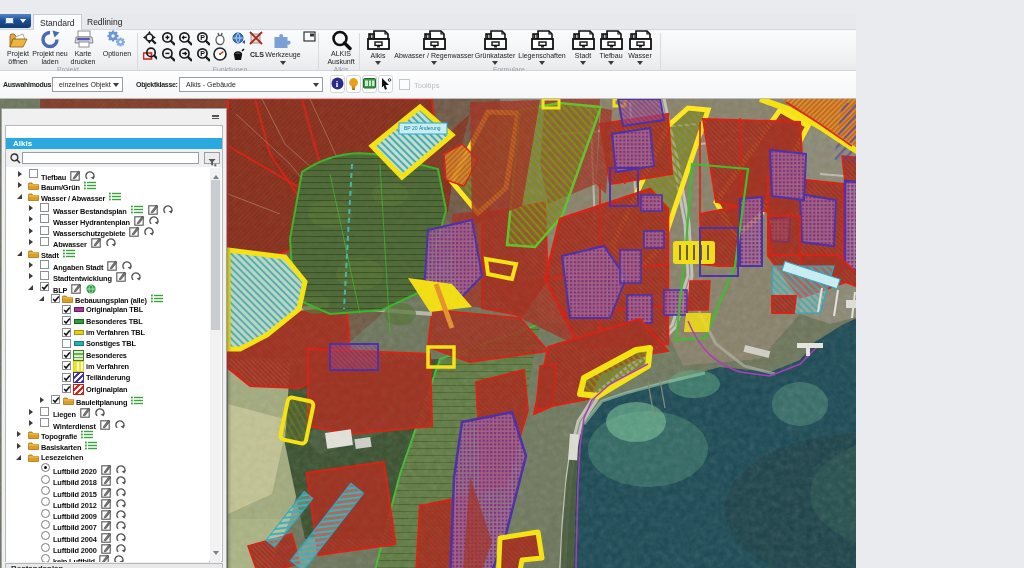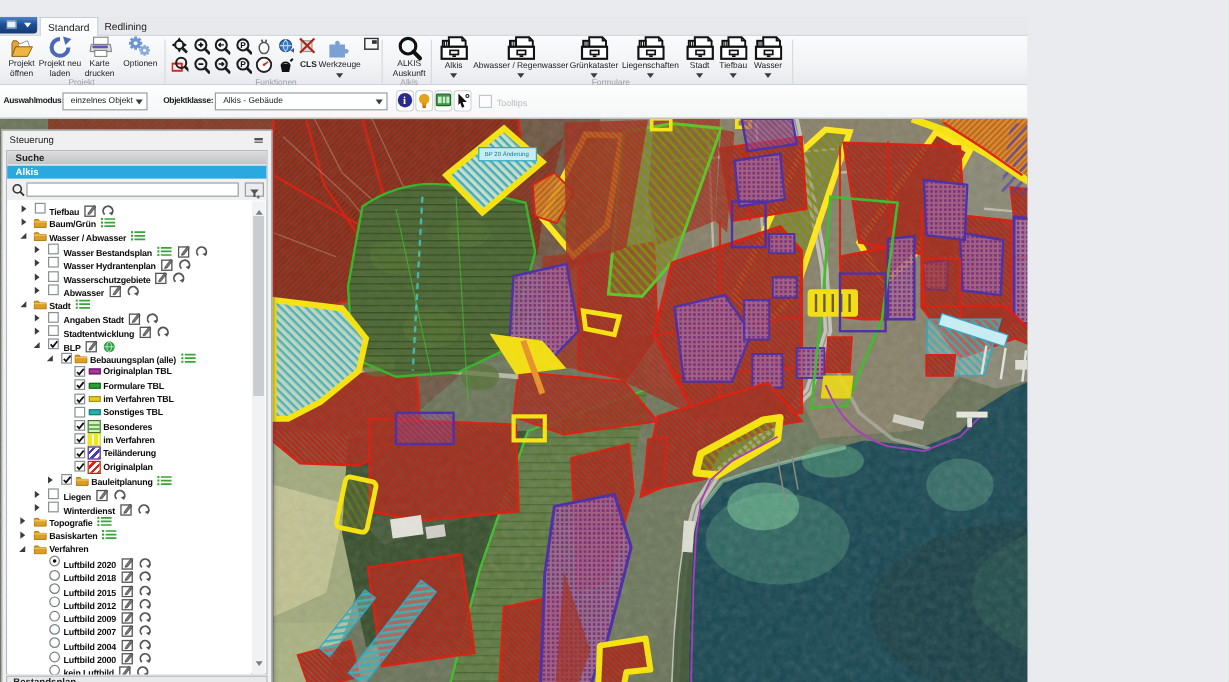--- a/index.html
+++ b/index.html
@@ -561,24 +561,22 @@
       </svg>
 <div class="toolbtn" style="left:378px"></div>
 <svg class="icon" style="left:379px;top:6px" width="13" height="13" viewBox="0 0 13 13">
         <path d="M3,1 L10,8 L6.5,8 L8,12 L6,12.8 L4.6,8.8 L3,10.5 Z" fill="#111"></path>
         <circle cx="10.5" cy="3" r="1.3" fill="none" stroke="#111" stroke-width="0.9"></circle>
       </svg>
 <div id="ttcb"></div>
       <div id="ttlbl">Tooltips</div>
 </div>
 <div id="panel">
-<div id="paneltitle">Steuerung</div>
       <div id="pin"></div>
 <div id="panelinner">
-<div id="suche">Suche</div>
 <div id="ebenen">Alkis</div>
 <div id="searchrow">
 <svg class="icon" style="left:4px;top:4px" width="11" height="11" viewBox="0 0 11 11">
             <circle cx="4.4" cy="4.4" r="3.4" fill="none" stroke="#333" stroke-width="1.3"></circle>
             <line x1="6.8" y1="6.8" x2="10" y2="10" stroke="#333" stroke-width="1.5"></line>
           </svg>
 <div id="searchbox"></div>
 <div id="filterbtn"><svg width="11" height="9" viewBox="0 0 11 10" style="margin:1px 0 0 2px">
               <path d="M1,1 L9,1 L6,4.5 L6,8 L4,8 L4,4.5 Z" fill="#555"></path>
               <path d="M7,8 L10,8 M8.5,6.5 L8.5,9.5" stroke="#555" stroke-width="1"></path>
@@ -778,21 +776,21 @@
             <span style="position:absolute;left:68px;top:3px;width:10px;height:5px;background:#a438a2;border:1px solid #6a1a68;width:10px !important;"></span>
             <span class="tlbl" style="left:80px">Originalplan TBL</span>
           </div>
 <div class="trow" style="top:148.7px">
             <span class="cb" style="left:56px">
               <svg style="position:absolute;left:0px;top:0px" width="8" height="8" viewBox="0 0 8 8">
                 <path d="M1.2,4 L3,6 L6.8,1.4" stroke="#111" stroke-width="1.5" fill="none"></path>
               </svg>
             </span>
             <span style="position:absolute;left:68px;top:3px;width:10px;height:5px;background:#2f9e36;border:1px solid #166a1c;"></span>
-            <span class="tlbl" style="left:80px">Formulare TBL</span>
+            <span class="tlbl" style="left:80px">Besonderes TBL</span>
           </div>
 <div class="trow" style="top:160.0px">
             <span class="cb" style="left:56px">
               <svg style="position:absolute;left:0px;top:0px" width="8" height="8" viewBox="0 0 8 8">
                 <path d="M1.2,4 L3,6 L6.8,1.4" stroke="#111" stroke-width="1.5" fill="none"></path>
               </svg>
             </span>
             <span style="position:absolute;left:68px;top:3px;width:10px;height:5px;background:#e4cf1c;border:1px solid #a89410;"></span>
             <span class="tlbl" style="left:80px">im Verfahren TBL</span>
           </div>
@@ -920,21 +918,21 @@
                   <rect x="0" y="6.6" width="1.8" height="1.8"></rect>
                 </g>
               </svg></span>
           </div>
 <div class="trow" style="top:284.5px">
             <span class="exp-o" style="left:10px"></span>
             <svg class="icon" style="left:22px;top:1px" width="11" height="9" viewBox="0 0 11 9">
               <path d="M0.5,2.5 L0.5,8.5 L10.5,8.5 L10.5,3.5 L5,3.5 L4,2 L1,2 Z" fill="#dc9e26" stroke="#a8750e" stroke-width="0.8"></path>
               <path d="M0.5,4 L10.5,4" stroke="#f2c050" stroke-width="1.2"></path>
             </svg>
-            <span class="tlbl" style="left:35px">Verfahren</span>
+            <span class="tlbl" style="left:35px">Lesezeichen</span>
           </div>
 <div class="trow" style="top:295.8px">
             <span class="rb" style="left:35px">
               <span class="rdot"></span>
             </span>
             <span class="tlbl" style="left:47px">Luftbild 2020<svg class="ticon" width="11" height="11" viewBox="0 0 11 11">
                 <rect x="0.8" y="1.8" width="8.4" height="8.4" fill="#fff" stroke="#555" stroke-width="1.1"></rect>
                 <path d="M3.5,7.5 L8.2,1.2 L9.8,2.4 L5.2,8.4 L3.2,8.8 Z" fill="#777" stroke="#333" stroke-width="0.5"></path>
               </svg><svg class="ticon" width="11" height="11" viewBox="0 0 11 11">
                 <path d="M2.2,8.8 A4,4 0 1 1 8.2,8.2" fill="none" stroke="#555" stroke-width="1.5"></path>

